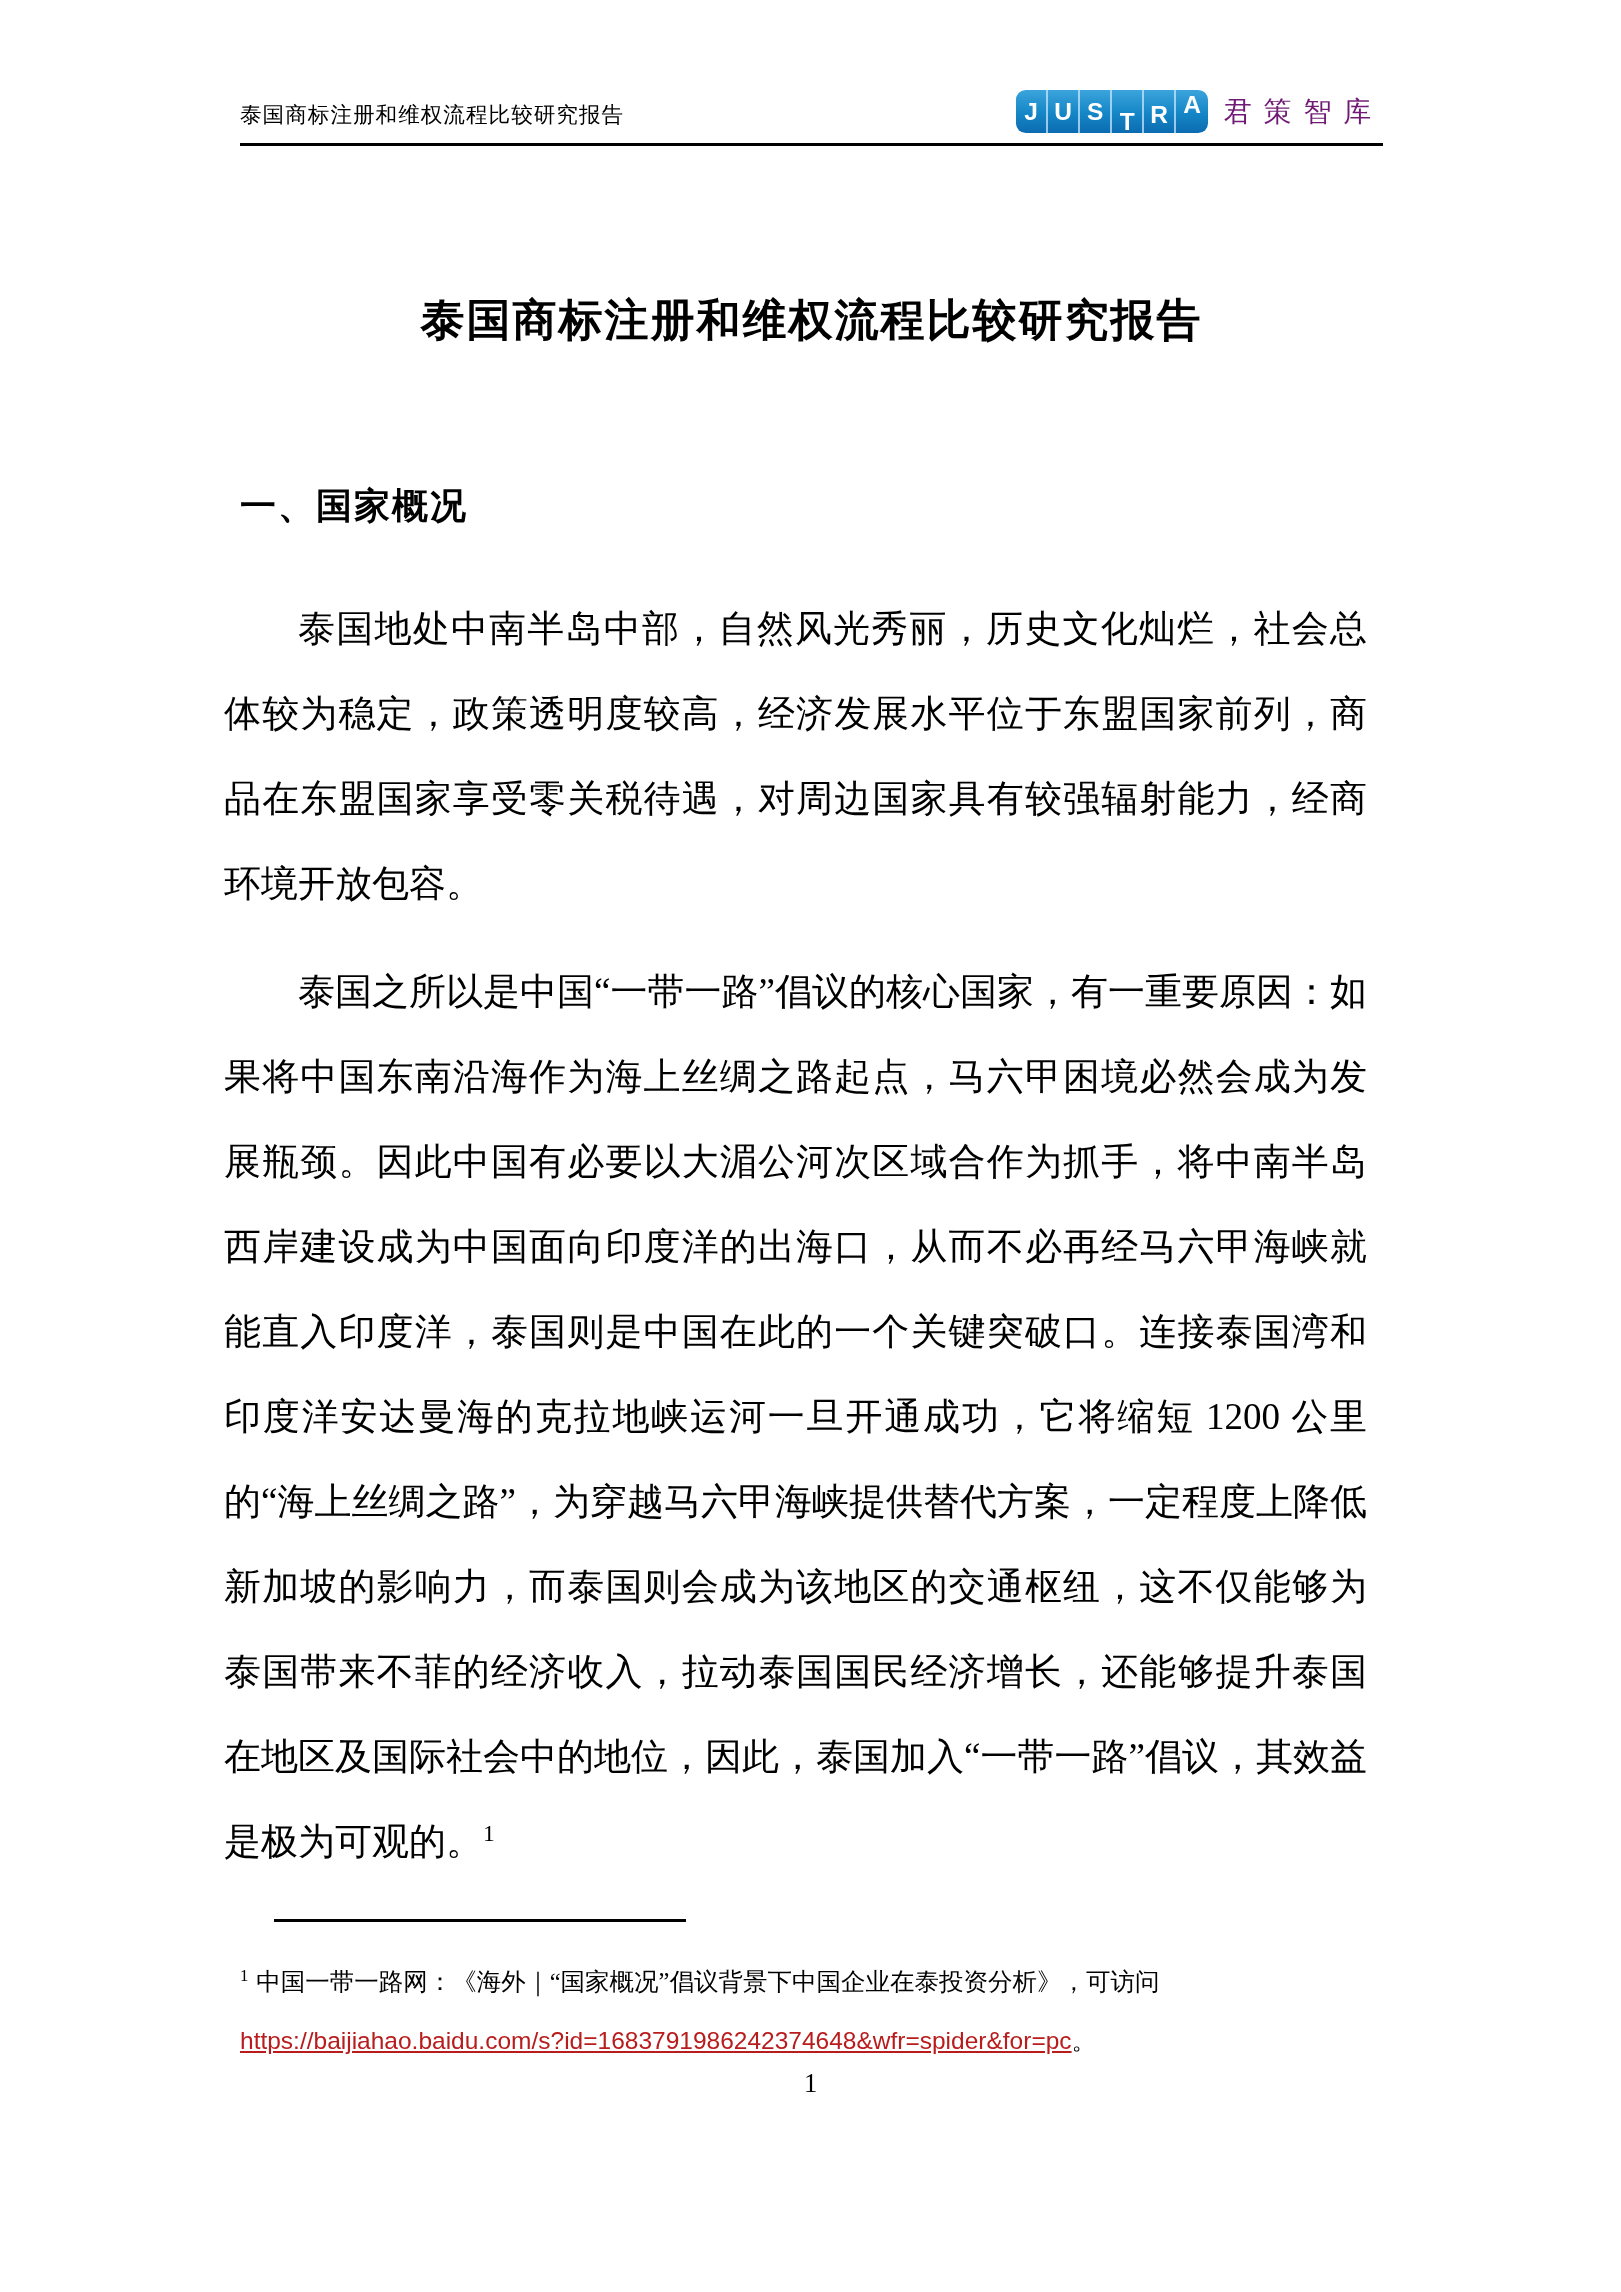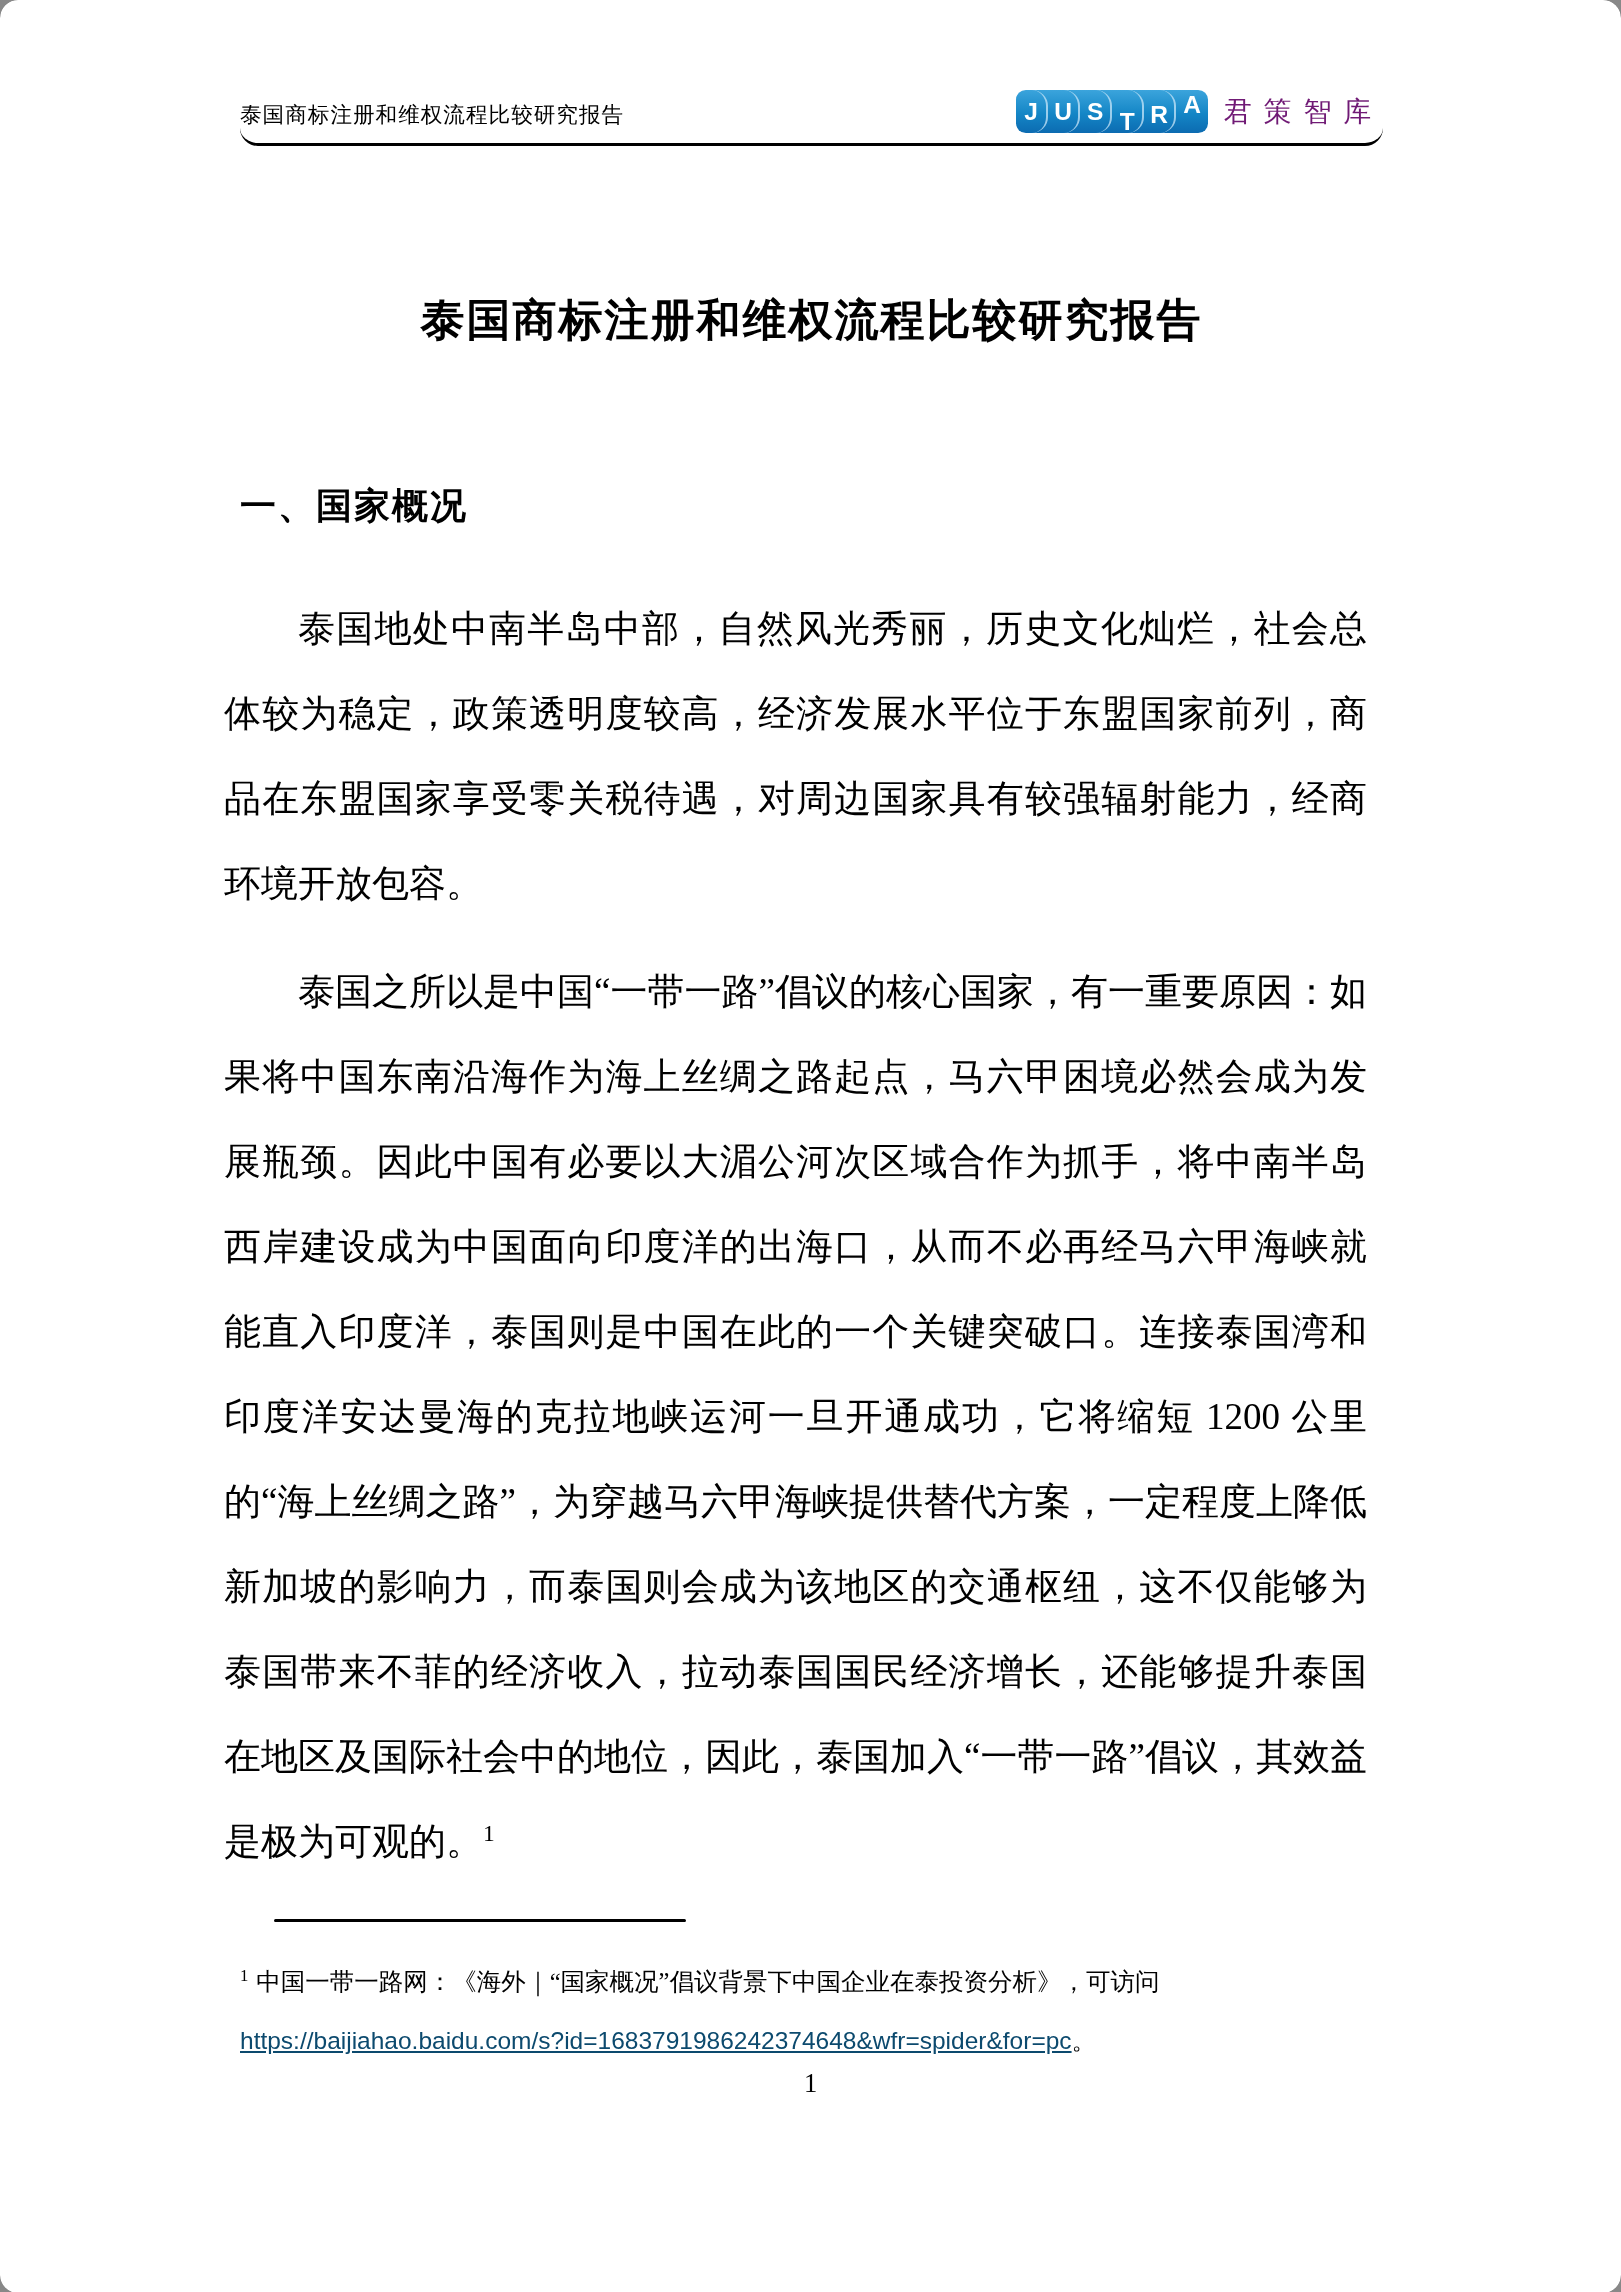--- a/index.html
+++ b/index.html
@@ -1,15 +1,15 @@
 <!DOCTYPE html>
 <html><head>
 <meta charset="utf-8">
 <style>
-  * { margin: 0; padding: 0; box-sizing: border-box; border-radius: 18px; }
+  * { margin: 0; padding: 0; box-sizing: border-box; }
   html, body { background: #888; }
   .page {
     position: relative;
     width: 1621px;
     height: 2293px;
     margin: 0 auto;
     background: #ffffff;
     font-family: "Liberation Serif", serif;
     color: #000;
     overflow: hidden;
@@ -125,21 +125,21 @@
     line-height: 59px;
     text-align: justify;
   }
   .footnote sup {
     font-size: 16.7px;
     vertical-align: super;
     line-height: 0;
     margin-right: 7.8px;
   }
   .footnote a {
-    color: #0c4a6e;
+    color: #b91c1c;
     text-decoration: underline;
     word-break: break-all;
     font-family: "Liberation Sans", sans-serif;
     font-size: 24.5px;
   }
 
   
   .page-number {
     position: absolute;
     top: 2068px;

